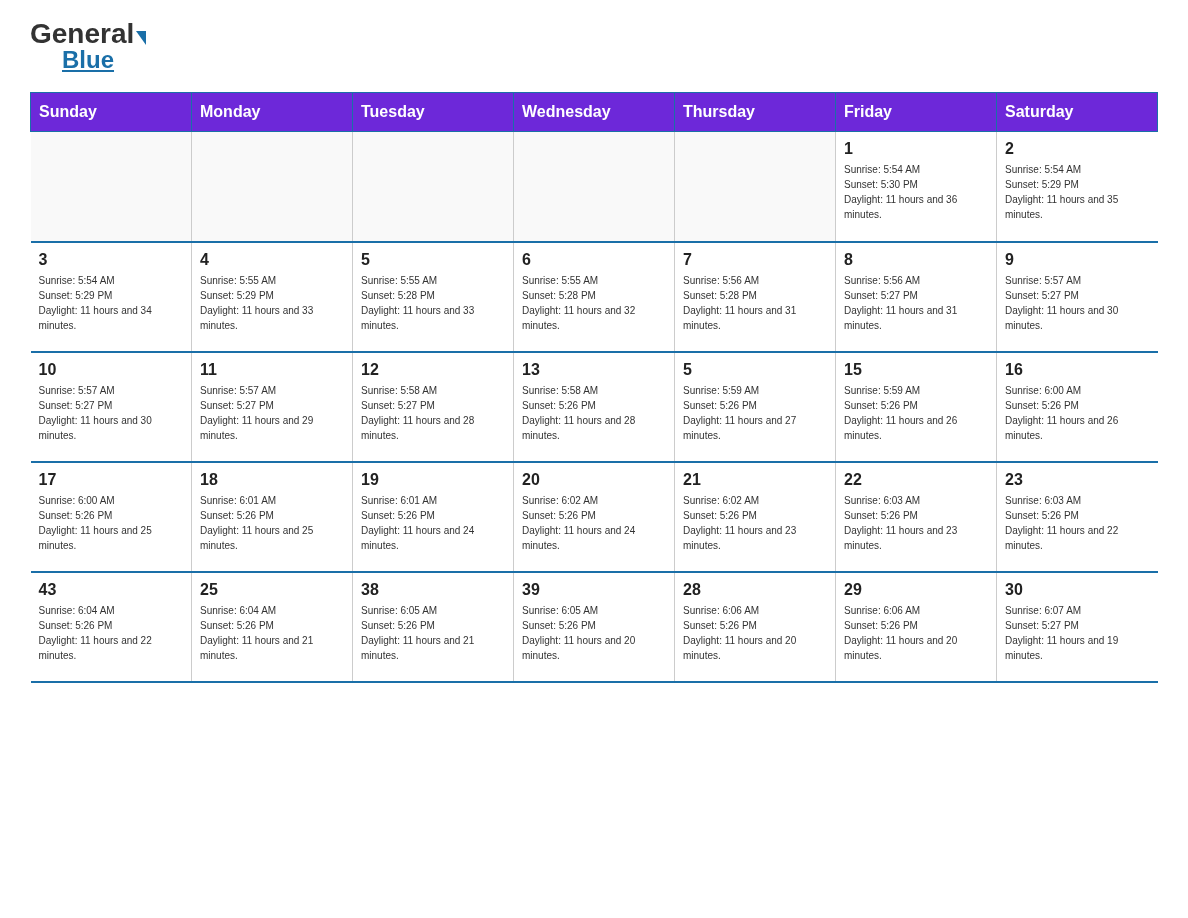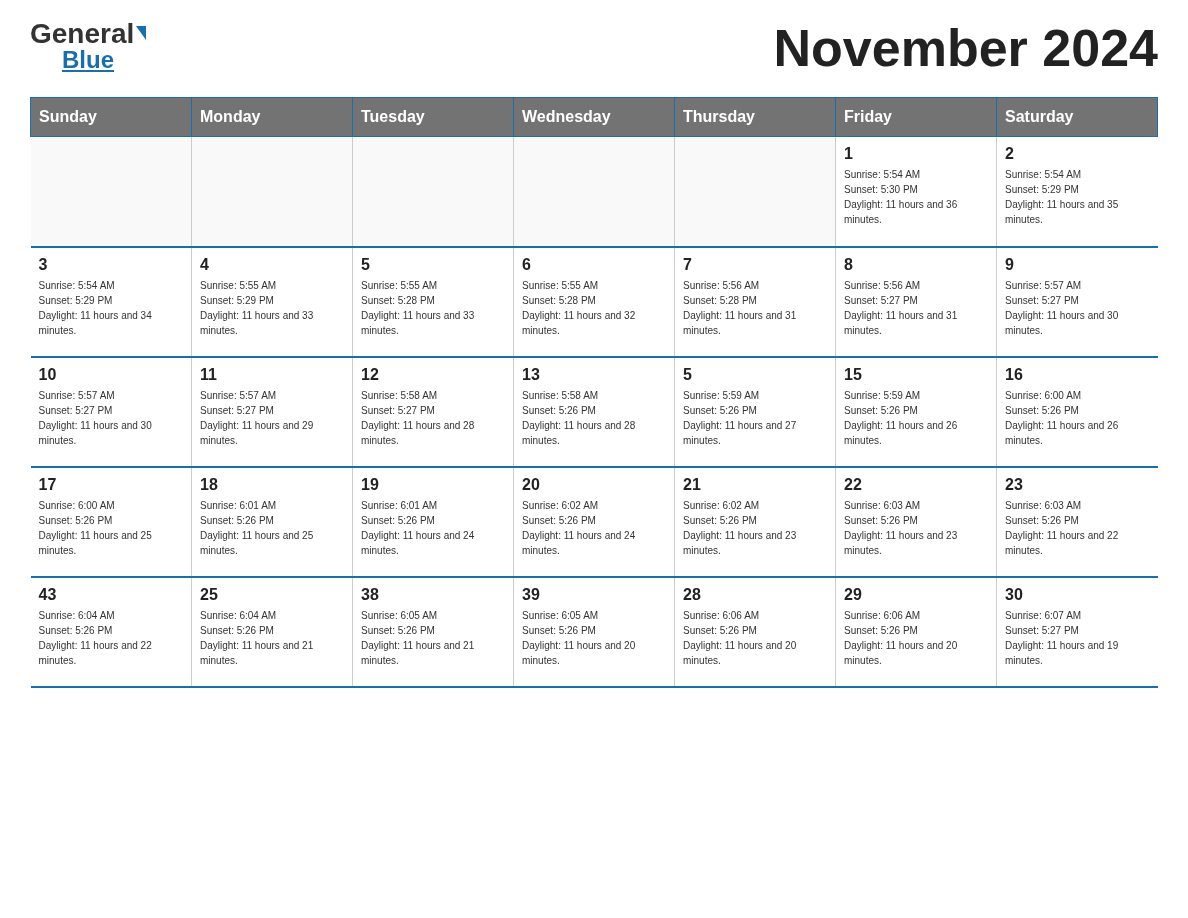--- a/index.html
+++ b/index.html
@@ -60,21 +60,21 @@
       font-size: 22px;
       color: #555;
       margin-top: 4px;
     }
     table {
       width: 100%;
       border-collapse: collapse;
       table-layout: fixed;
     }
     thead tr {
-      background-color: #737373;
+      background-color: #6d28d9;
     }
     thead th {
       color: #fff;
       font-size: 16px;
       font-weight: bold;
       padding: 10px 8px;
       text-align: left;
       border: 1px solid #1a6fa8;
     }
     tbody tr {
@@ -105,28 +105,27 @@
     }
     .empty-cell {
       background: #f9f9f9;
     }
   </style>
 </head>
 <body>
 
 <div class="header">
   <div class="logo">
-    <div style="display:flex;align-items:center;">
+    <div style="display:flex;align-items:flex-end;">
       <span class="logo-general">General</span>
       <span class="logo-triangle"></span>
     </div>
     <span class="logo-blue">Blue</span>
   </div>
   <div class="title-block">
-    <div class="month-title">November 2024</div>
   </div>
 </div>
 
 <table>
   <thead>
     <tr>
     <th>Sunday</th>
         <th>Monday</th>
         <th>Tuesday</th>
         <th>Wednesday</th>

